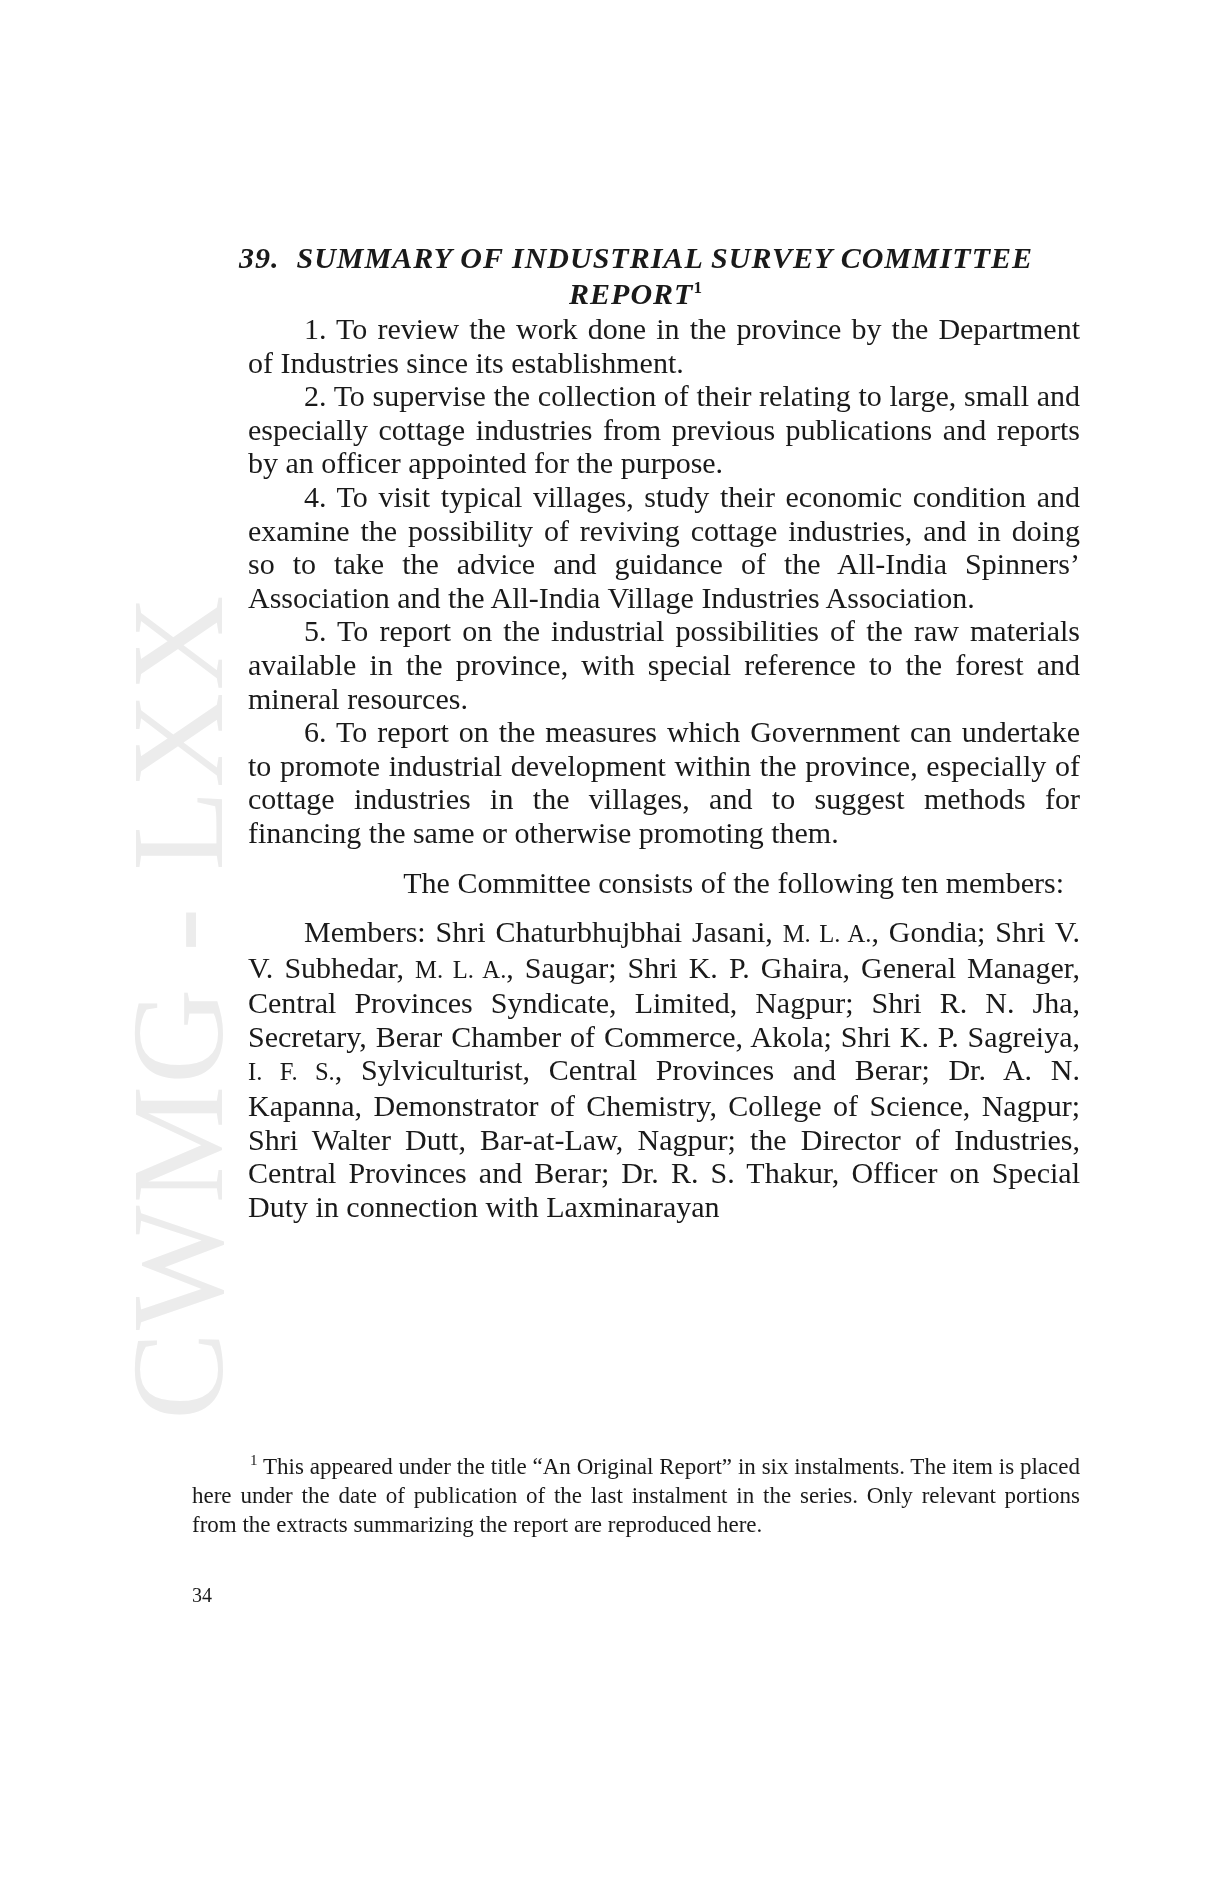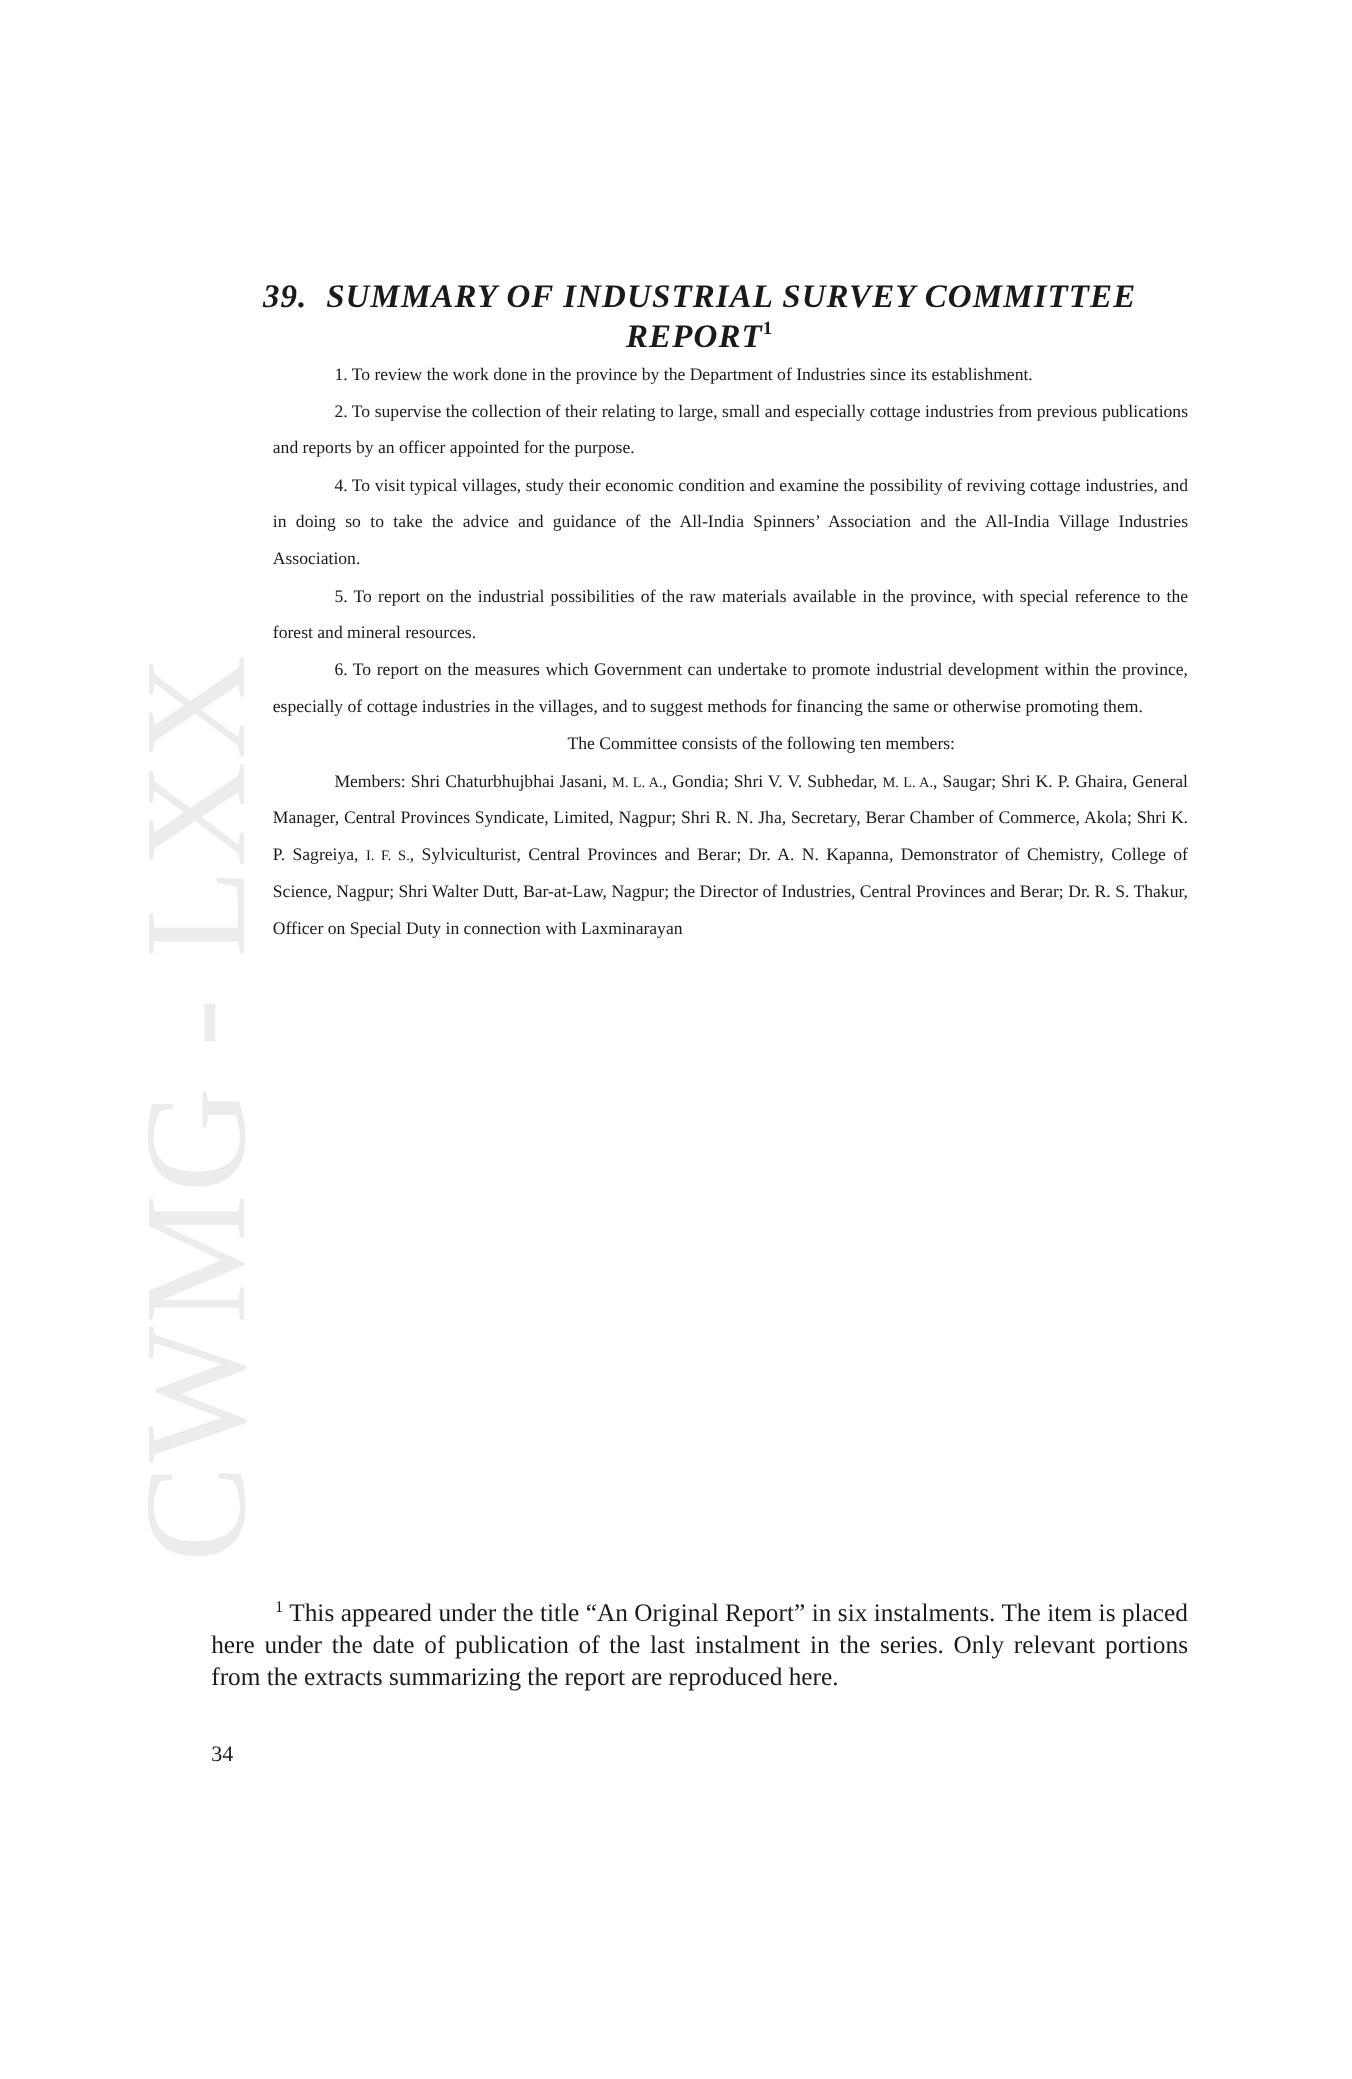--- a/index.html
+++ b/index.html
@@ -4,33 +4,33 @@
 <style>
   html, body { margin: 0; padding: 0; background: #ffffff; }
   body { width: 1229px; height: 1890px; position: relative; overflow: hidden;
          font-family: "Liberation Serif", "DejaVu Serif", serif; color: #1a1a1a; }
   .watermark {
     position: absolute; left: 112px; top: 1420px;
     transform-origin: 0 0; transform: rotate(-90deg);
     font-family: "Liberation Serif", serif; font-size: 132px; letter-spacing: 2px;
     color: #ececec; white-space: nowrap; line-height: 1;
   }
-  .page { position: absolute; left: 192px; top: 252px; width: 888px; }
+  .page { position: absolute; left: 192px; top: 240px; width: 888px; }
   .title {
     font-style: italic; font-size: 30px; text-align: center; line-height: 36px;
     letter-spacing: 1px; margin: 0 0 0 0;
   }
   .title sup { font-size: 17px; font-style: normal; vertical-align: super; line-height: 0; }
   .intro {
     font-size: 28px; line-height: 34px; text-align: justify; text-indent: 58px;
     margin: 22px 0 14px 0;
   }
-  .terms { font-size: 16px; line-height: 33.6px; margin-left: 56px; }
+  .terms { font-size: 30px; line-height: 33.6px; margin-left: 56px; }
   .para { text-align: justify; margin: 0; text-indent: 56px; }
-  .plain { text-indent: 56px; margin: 0; text-align: center; }
+  .plain { text-indent: 56px; margin: 16px; text-align: right; }
   .sc { font-variant: small-caps; font-size: 0.82em; }
   .footnote {
     position: absolute; left: 192px; top: 1452px; width: 888px;
     font-size: 23px; line-height: 29px; text-align: justify; text-indent: 58px;
   }
   .footnote sup { font-size: 15px; vertical-align: super; line-height: 0; }
   .page-num { position: absolute; left: 192px; top: 1584px; font-size: 20px; }
 </style>
 </head>
 <body>

